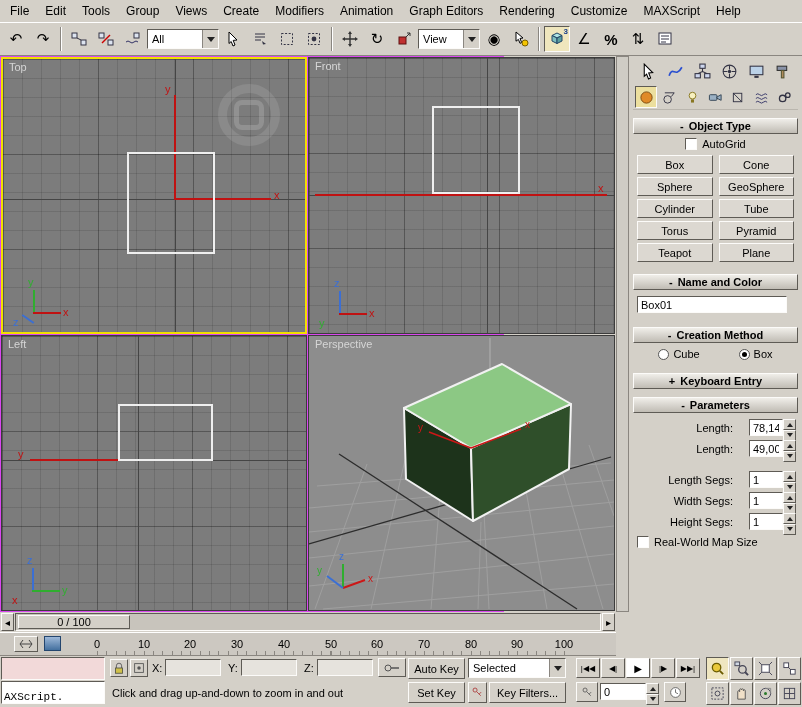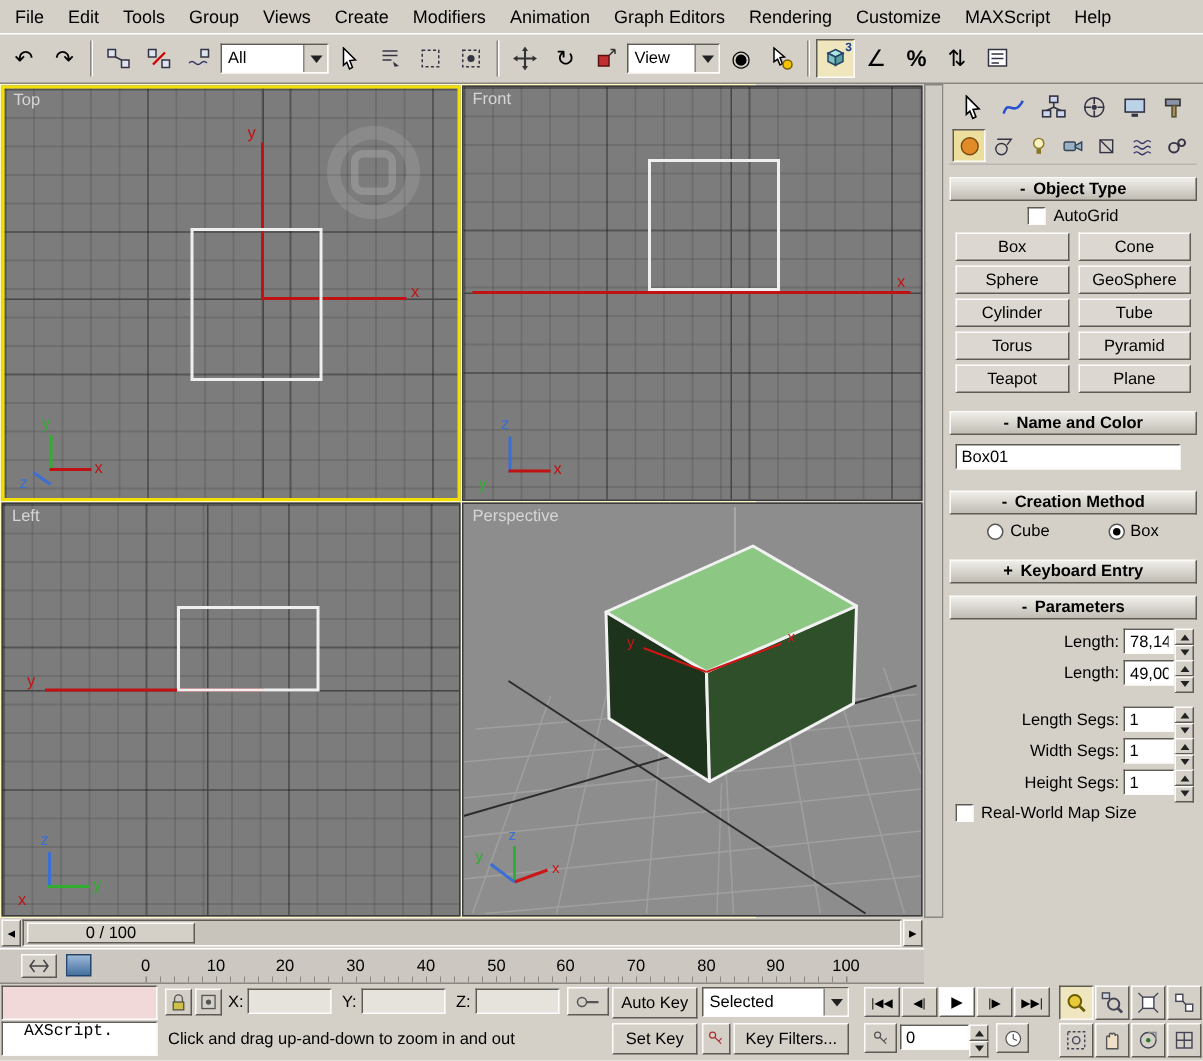--- a/index.html
+++ b/index.html
@@ -13,21 +13,21 @@
 .toolbar{position:absolute;left:0;top:22px;width:100%;height:34px;border-top:1px solid #fff;border-bottom:1px solid #8a8680;display:flex;align-items:center;padding:0 3px;gap:1px}
 .tbtn{width:26px;height:26px;flex:none;display:flex;align-items:center;justify-content:center;font-size:15px;position:relative;border:1px solid transparent;background:transparent}
 .tbtn.pressed{background:#efe6bd;border-color:#5e5b55 #fcfbf9 #fcfbf9 #5e5b55}
 .tsep{width:2px;height:24px;border-left:1px solid #8a8680;border-right:1px solid #fff;margin:0 3px;flex:none}
 .combo{height:20px;background:#fff;border:1px solid;border-color:#5e5b55 #fcfbf9 #fcfbf9 #5e5b55;display:flex;align-items:center;flex:none}
 .combo .cv{padding:0 4px;flex:1;white-space:nowrap;overflow:hidden}
 .combo .carr{width:16px;height:100%;background:#d4d0c8;border-left:1px solid #8a8680;display:flex;align-items:center;justify-content:center;flex:none}
 .tri-d{width:0;height:0;border:4px solid transparent;border-top:5px solid #222;margin-top:5px}
 .sup3{position:absolute;top:0;right:1px;font-size:8px;font-weight:bold;color:#143c8c}
 
-.vp-area{position:absolute;left:0;top:56px;width:504px;height:556px;background:#fef9c3}
+.vp-area{position:absolute;left:0;top:56px;width:504px;height:556px;background:#d946ef}
 .vp{position:absolute;overflow:hidden;background-color:#7c7c7c;border:1px solid #3c3c3c;
 background-image:linear-gradient(to right,rgba(0,0,0,.22) 1px,transparent 1px),linear-gradient(to bottom,rgba(0,0,0,.22) 1px,transparent 1px),linear-gradient(to right,rgba(30,30,30,.15) 1px,transparent 1px),linear-gradient(to bottom,rgba(30,30,30,.15) 1px,transparent 1px);
 background-size:95px 95px,95px 95px,19px 19px,19px 19px}
 .vp.active{border:2px solid #f2df00}
 .vp.persp{background-image:none;background-color:#8d8d8d}
 .vp-label{position:absolute;top:2px;left:6px;color:#d6d6d6;z-index:6}
 .axline{position:absolute;background:#454545;z-index:1}
 .redline{position:absolute;background:#c01212;z-index:2}
 .wirebox{position:absolute;border:2px solid #efefef;z-index:3}
 .axlabel{position:absolute;z-index:5;font-size:11px}
@@ -47,21 +47,21 @@
 .pbtn{height:19px;background:#dcd8d1;border:1px solid;border-color:#fcfbf9 #5e5b55 #5e5b55 #fcfbf9;display:flex;align-items:center;justify-content:center}
 .chkrow{display:flex;align-items:center;gap:5px;padding:4px 4px 1px}
 .chk{width:12px;height:12px;background:#fff;border:1px solid;border-color:#5e5b55 #fcfbf9 #fcfbf9 #5e5b55;position:relative;flex:none}
 .chk .mark{position:absolute;left:1px;top:2px;width:7px;height:4px;border-left:2px solid #000;border-bottom:2px solid #000;transform:rotate(-45deg)}
 .fld{background:#fff;border:1px solid;border-color:#5e5b55 #fcfbf9 #fcfbf9 #5e5b55;font-size:11px;font-family:inherit;padding:0 3px;height:17px;outline:none}
 .spin{width:13px;height:17px;display:flex;flex-direction:column;flex:none}
 .spin>div{flex:1;background:#d4d0c8;border:1px solid;border-color:#fcfbf9 #5e5b55 #5e5b55 #fcfbf9;display:flex;align-items:center;justify-content:center}
 .tu{width:0;height:0;border:3px solid transparent;border-bottom:4px solid #222;margin-bottom:2px}
 .td{width:0;height:0;border:3px solid transparent;border-top:4px solid #222;margin-top:2px}
 .paramrow{display:flex;align-items:center;justify-content:flex-end;padding:2px 2px 2px 0}
-.paramrow .plabel{margin-right:3px;white-space:nowrap}
+.paramrow .plabel{margin-right:16px;white-space:nowrap}
 .paramrow input{width:34px}
 .radio{width:11px;height:11px;border-radius:50%;background:#fff;border:1px solid #555;position:relative;flex:none}
 .radio.sel::after{content:"";position:absolute;left:2px;top:2px;width:5px;height:5px;border-radius:50%;background:#000}
 .radios{display:flex;justify-content:space-around;align-items:center;padding:5px 6px}
 .ritem{display:flex;align-items:center;gap:4px}
 
 .timeline{position:absolute;left:0;top:612px;width:616px;height:20px;display:flex;align-items:center;gap:1px;padding:0 1px}
 .tarr{width:13px;height:18px;background:#d4d0c8;display:flex;align-items:center;justify-content:center;flex:none;font-size:10px}
 .ttrack{flex:1;height:18px;background:#c8c4bc;position:relative}
 .thandle{position:absolute;left:2px;top:1px;width:112px;height:14px;background:#d4d0c8;display:flex;align-items:center;justify-content:center}
@@ -551,21 +551,21 @@
     <span class="tick" style="left:424px">70</span>
     <span class="tick" style="left:471px">80</span>
     <span class="tick" style="left:517px">90</span>
     <span class="tick" style="left:564px">100</span>
     <div class="tickmarks"></div>
   </div>
 
   <div class="status">
 
     <div class="abs in" style="left:1px;top:1px;width:104px;height:23px;background:#f2d9d9"></div>
-    <div class="abs in mono" style="left:1px;top:25px;width:104px;height:23px;background:#fff;display:flex;align-items:flex-start;padding-left:14px">
+    <div class="abs in mono" style="left:1px;top:25px;width:104px;height:23px;background:#fff;display:flex;align-items:flex-end;padding-left:2px">
       <span>AXScript.</span>
     </div>
 
     <div class="sbtn out" style="left:110px;top:3px;width:18px;height:18px">
         <svg class="ic" width="14" height="14" viewBox="0 0 16 16">
           <path d="M5 8 V5.5 a3 3 0 0 1 6 0 V8" fill="none" stroke="#555"></path>
           <rect x="4" y="8" width="8" height="6" fill="#cfc04a" stroke="#554"></rect>
         </svg>
       </div>
     <div class="sbtn out" style="left:130px;top:3px;width:18px;height:18px">

